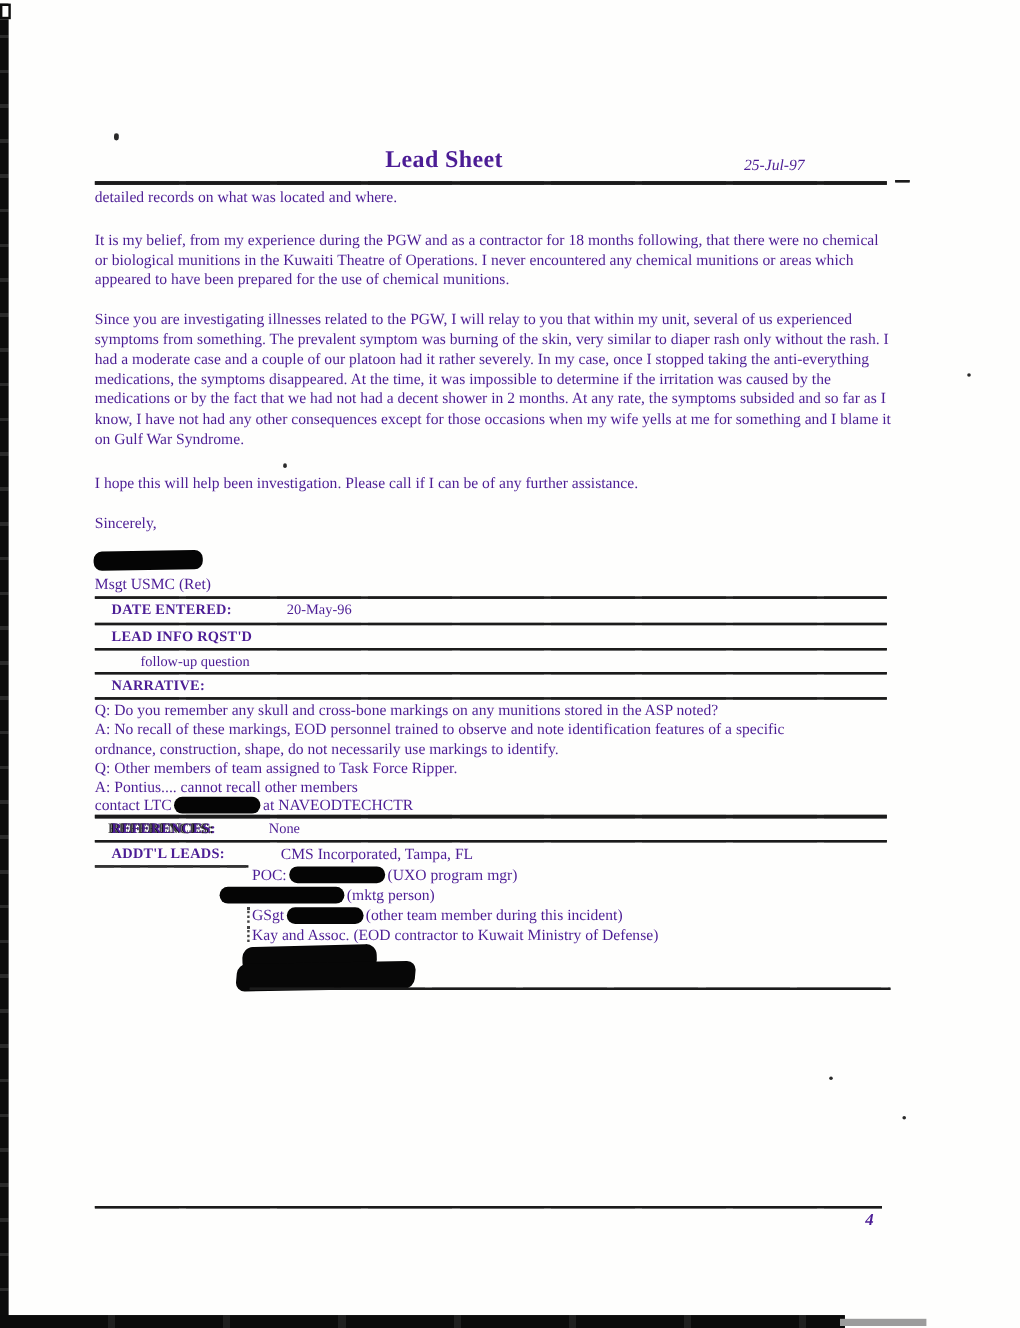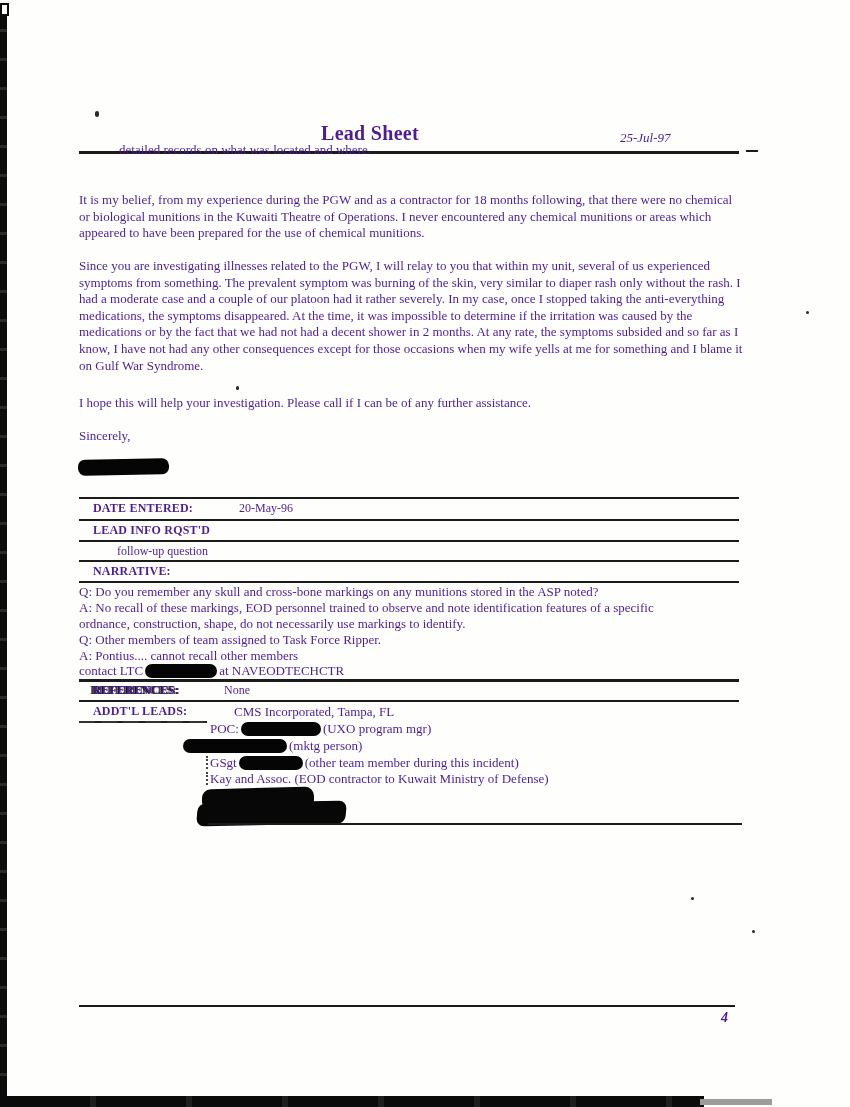--- a/index.html
+++ b/index.html
@@ -66,26 +66,27 @@
   <div class="speck" style="left:236px;top:386px;width:3px;height:4px;"></div>
   <div class="speck" style="left:806px;top:311px;width:3px;height:3px;"></div>
   <div class="speck" style="left:752px;top:930px;width:3px;height:3px;"></div>
   <div class="speck" style="left:691px;top:897px;width:3px;height:3px;"></div>
 
   <div class="title">Lead Sheet</div>
   <div class="hdr-date">25-Jul-97</div>
   <div class="rule thick" style="top:151px;"></div>
   <div class="rule" style="top:150px;left:746px;width:12px;"></div>
 
-  <div class="para" style="top:142px;margin-left:40px;">detailed records on what was located and where.</div>
+  <div class="para" style="top:156px;">detailed records on what was located and where.</div>
   <div class="para" style="top:192px;">It is my belief, from my experience during the PGW and as a contractor for 18 months following, that there were no chemical or biological munitions in the Kuwaiti Theatre of Operations. I never encountered any chemical munitions or areas which appeared to have been prepared for the use of chemical munitions.</div>
   <div class="para" style="top:258px;">Since you are investigating illnesses related to the PGW, I will relay to you that within my unit, several of us experienced symptoms from something.  The prevalent symptom was burning of the skin, very similar to diaper rash only without the rash.  I had a moderate case and a couple of our platoon had it rather severely.  In my case, once I stopped taking the anti-everything medications, the symptoms disappeared.  At the time, it was impossible to determine if the irritation was caused by the medications or by the fact that we had not had a decent shower in 2 months.  At any rate, the symptoms subsided and so far as I know, I have not had any other consequences except for those occasions when my wife yells at me for something and I blame it on Gulf War Syndrome.</div>
-  <div class="para" style="top:395px;">I hope this will help your investigation.  Please call if I can be of any further assistance.</div>
+  <div class="para" style="top:395px;">I hope this will help been investigation.  Please call if I can be of any further assistance.</div>
   <div class="para" style="top:428px;">Sincerely,</div>
   <div class="redact" style="left:78px;top:459px;width:91px;height:16px;transform:rotate(-1deg);"></div>
+  <div class="para" style="top:479px;">Msgt USMC (Ret)</div>
 
   <div class="rule" style="top:497px;"></div>
 
   <div class="row" style="top:501px;">
     <span class="lbl">DATE ENTERED:</span>
     <span class="val" style="left:146px;">20-May-96</span>
   </div>
   <div class="rule" style="top:519px;"></div>
 
   <div class="row" style="top:523px;">

